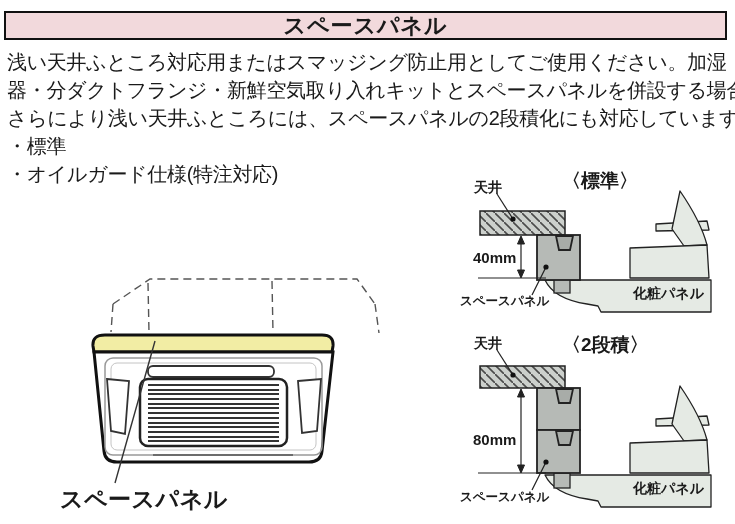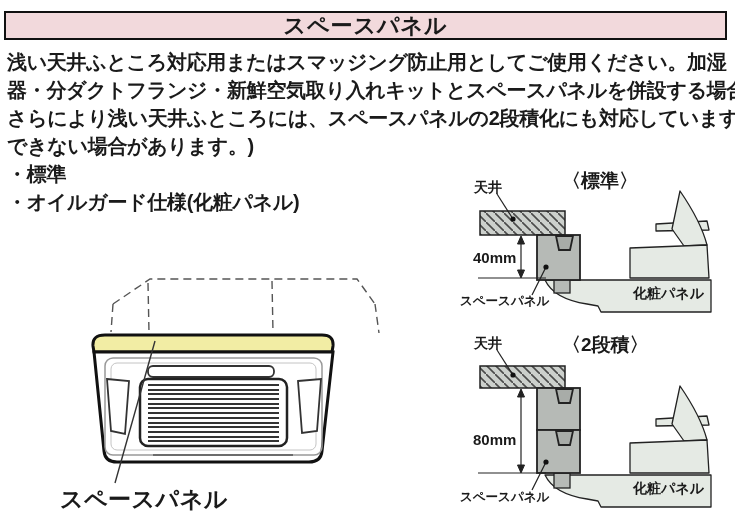--- a/index.html
+++ b/index.html
@@ -8,21 +8,21 @@
     font-family:"Liberation Sans",sans-serif;color:#1a1a1a;overflow:hidden;margin-top:8px;
   }
   .title-bar{
     position:absolute;left:4px;top:3px;width:723px;height:29px;
     background:#f2d9dc;border:2.5px solid #111;
     display:flex;align-items:center;justify-content:center;box-sizing:border-box;
   }
   .title-bar span{font-size:22px;font-weight:bold;letter-spacing:1px;}
   .desc{
     position:absolute;left:7px;top:40px;width:728px;
-    font-size:20px;line-height:28px;letter-spacing:-0.3px;white-space:nowrap;font-weight:bold;
+    font-size:20px;line-height:28px;letter-spacing:-0.3px;white-space:nowrap;
   }
   .desc .line{height:28px;}
   .caption{
     position:absolute;left:60px;top:476px;
     font-size:23px;font-weight:bold;letter-spacing:0.5px;
   }
   .illus{position:absolute;left:45px;top:263px;width:400px;height:250px;}
   .diag-std{position:absolute;left:450px;top:160px;width:285px;height:150px;}
   .diag-stk{position:absolute;left:450px;top:312px;width:285px;height:200px;}
   svg text{font-family:"Liberation Sans",sans-serif;fill:#1a1a1a;}
@@ -37,23 +37,22 @@
 <div class="page">
 
   <div class="title-bar">
     <span>スペースパネル</span>
   </div>
 
   <div class="desc">
     <div class="line">浅い天井ふところ対応用またはスマッジング防止用としてご使用ください。加湿</div>
     <div class="line">器・分ダクトフランジ・新鮮空気取り入れキットとスペースパネルを併設する場合に</div>
     <div class="line">さらにより浅い天井ふところには、スペースパネルの2段積化にも対応しています。</div>
-    <div class="line">できない場合があります。)</div>
     <div class="line">・標準</div>
-    <div class="line">・オイルガード仕様(化粧パネル)</div>
+    <div class="line">・オイルガード仕様(特注対応)</div>
   </div>
 
   <svg class="illus" viewBox="0 0 400 250">
 
     <g fill="none" stroke="#555" stroke-width="1.4" stroke-dasharray="8,5">
       <polyline points="68,33 105,8 312,8 330,33"></polyline>
       <line x1="68" y1="33" x2="66" y2="61"></line>
       <line x1="103" y1="12" x2="104" y2="62"></line>
       <line x1="227" y1="10" x2="228" y2="62"></line>
       <line x1="330" y1="33" x2="334" y2="62"></line>

